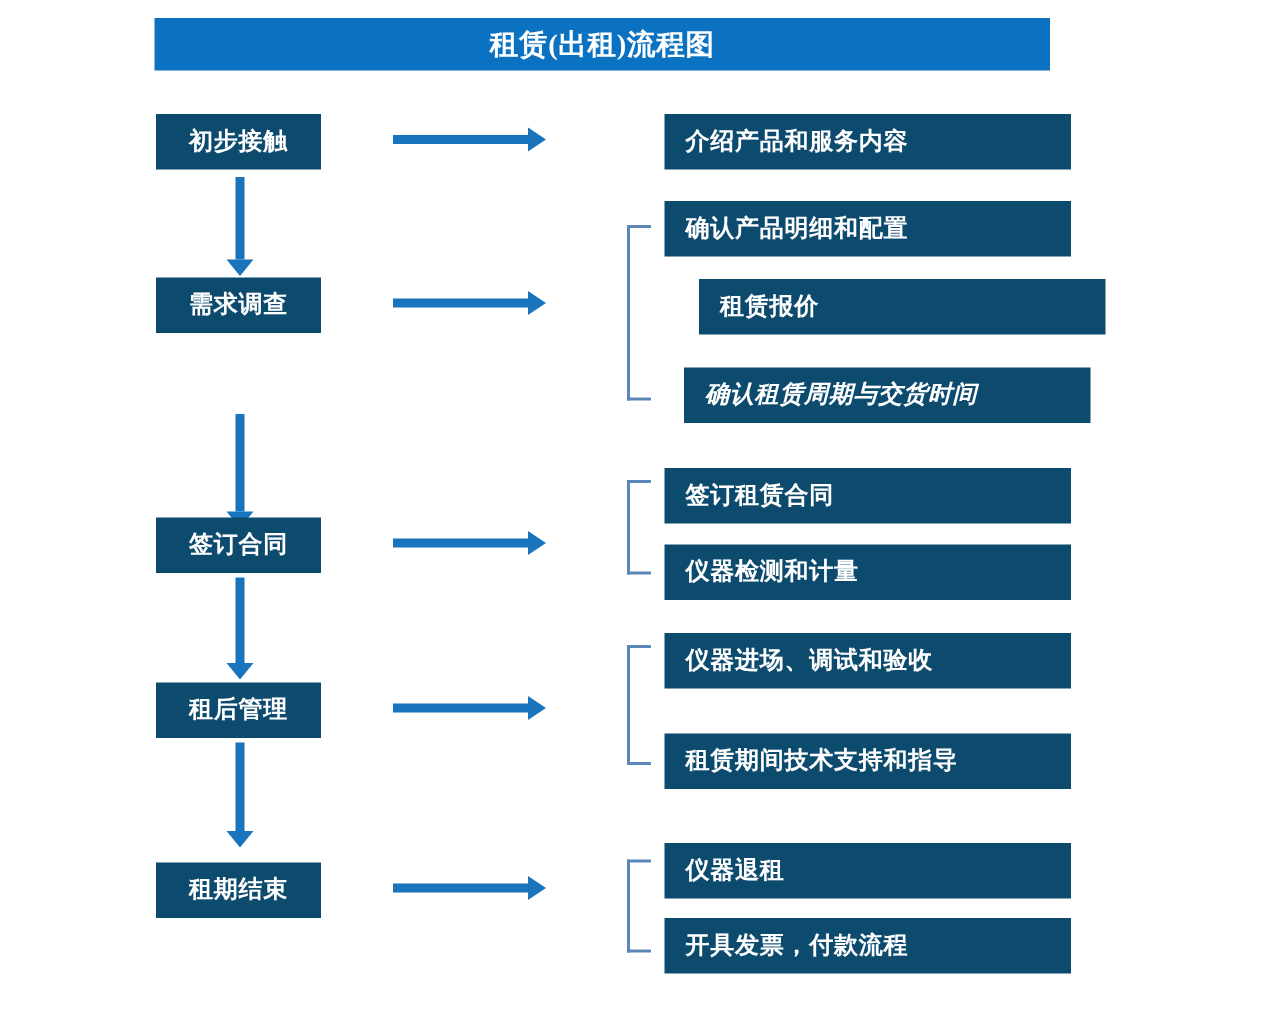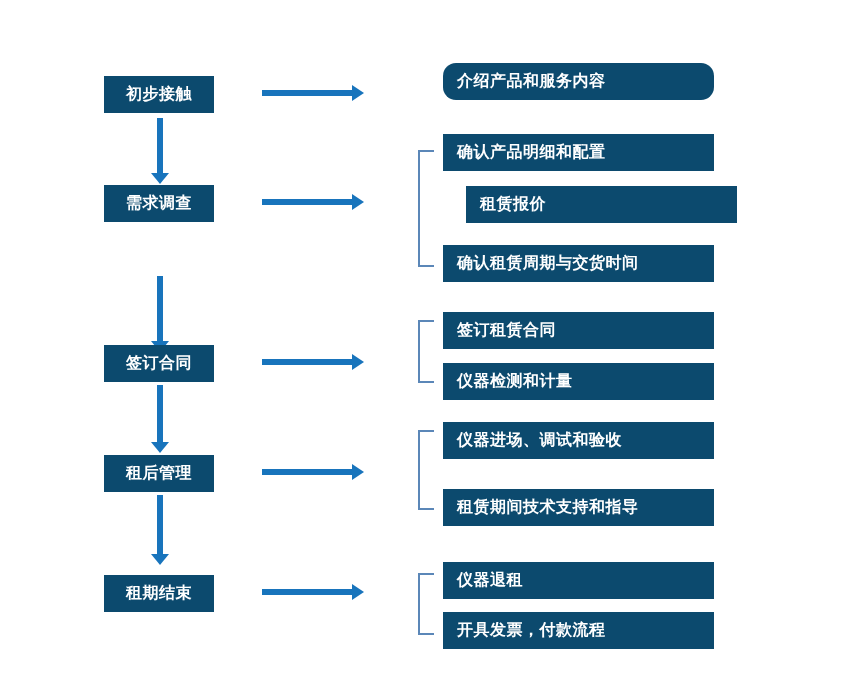--- a/index.html
+++ b/index.html
@@ -114,49 +114,50 @@
     border-bottom: 2px solid #5B87B8;
     width: 16px;
     box-sizing: border-box;
   }
 </style>
 </head>
 <body>
 
 <div id="canvas">
 
+  <div class="title-bar">租赁(出租)流程图</div>
 
   <div class="box left-box" style="left:104px; top:76px;">初步接触</div>
 
   <div class="h-arrow" style="left:262px; top:85px; width:102px;">
     <div class="shaft" style="width:90px;"></div>
     <div class="head" style="left:90px;"></div>
   </div>
 
-  <div class="box right-box" style="left:443px; top:63px; width:257px;border-radius:13px;">介绍产品和服务内容</div>
+  <div class="box right-box" style="left:443px; top:76px; width:257px;">介绍产品和服务内容</div>
 
   <div class="v-arrow" style="left:149px; top:118px; height:66px;">
     <div class="shaft" style="height:55px;"></div>
     <div class="head" style="top:55px;"></div>
   </div>
 
   <div class="box left-box" style="left:104px; top:185px;text-align:right;">需求调查</div>
 
   <div class="h-arrow" style="left:262px; top:194px; width:102px;">
     <div class="shaft" style="width:90px;"></div>
     <div class="head" style="left:90px;"></div>
   </div>
 
   <div class="bracket" style="left:418px; top:150px; height:117px;"></div>
 
   <div class="box right-box" style="left:443px; top:134px; width:257px;">确认产品明细和配置</div>
 
   <div class="box right-box" style="left:443px; top:186px; width:257px;margin-left:23px;">租赁报价</div>
 
-  <div class="box right-box" style="left:443px; top:245px; width:257px;">确认租赁周期与交货时间</div>
+  <div class="box right-box" style="left:456px; top:245px; width:257px;font-style:italic;">确认租赁周期与交货时间</div>
 
   <div class="v-arrow" style="left:149px; top:276px; height:76px;">
     <div class="shaft" style="height:65px;"></div>
     <div class="head" style="top:65px;"></div>
   </div>
 
   <div class="box left-box" style="left:104px; top:345px;">签订合同</div>
 
   <div class="h-arrow" style="left:262px; top:354px; width:102px;">
     <div class="shaft" style="width:90px;"></div>

